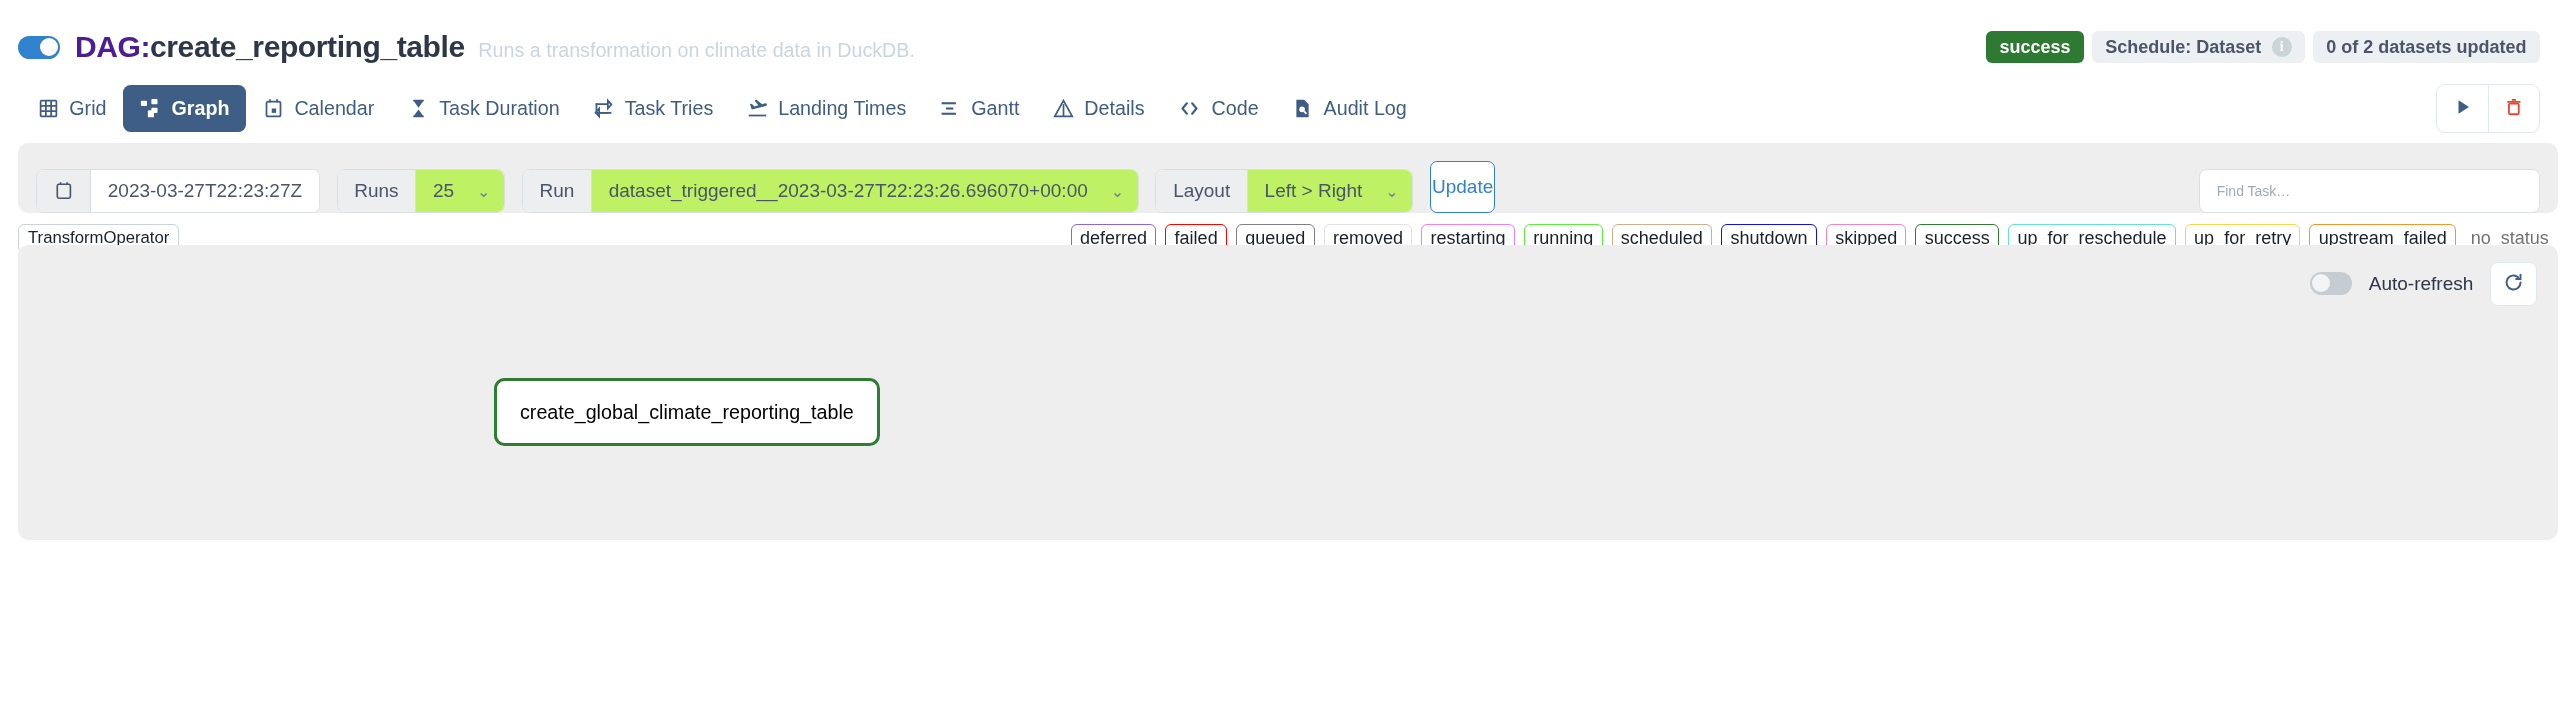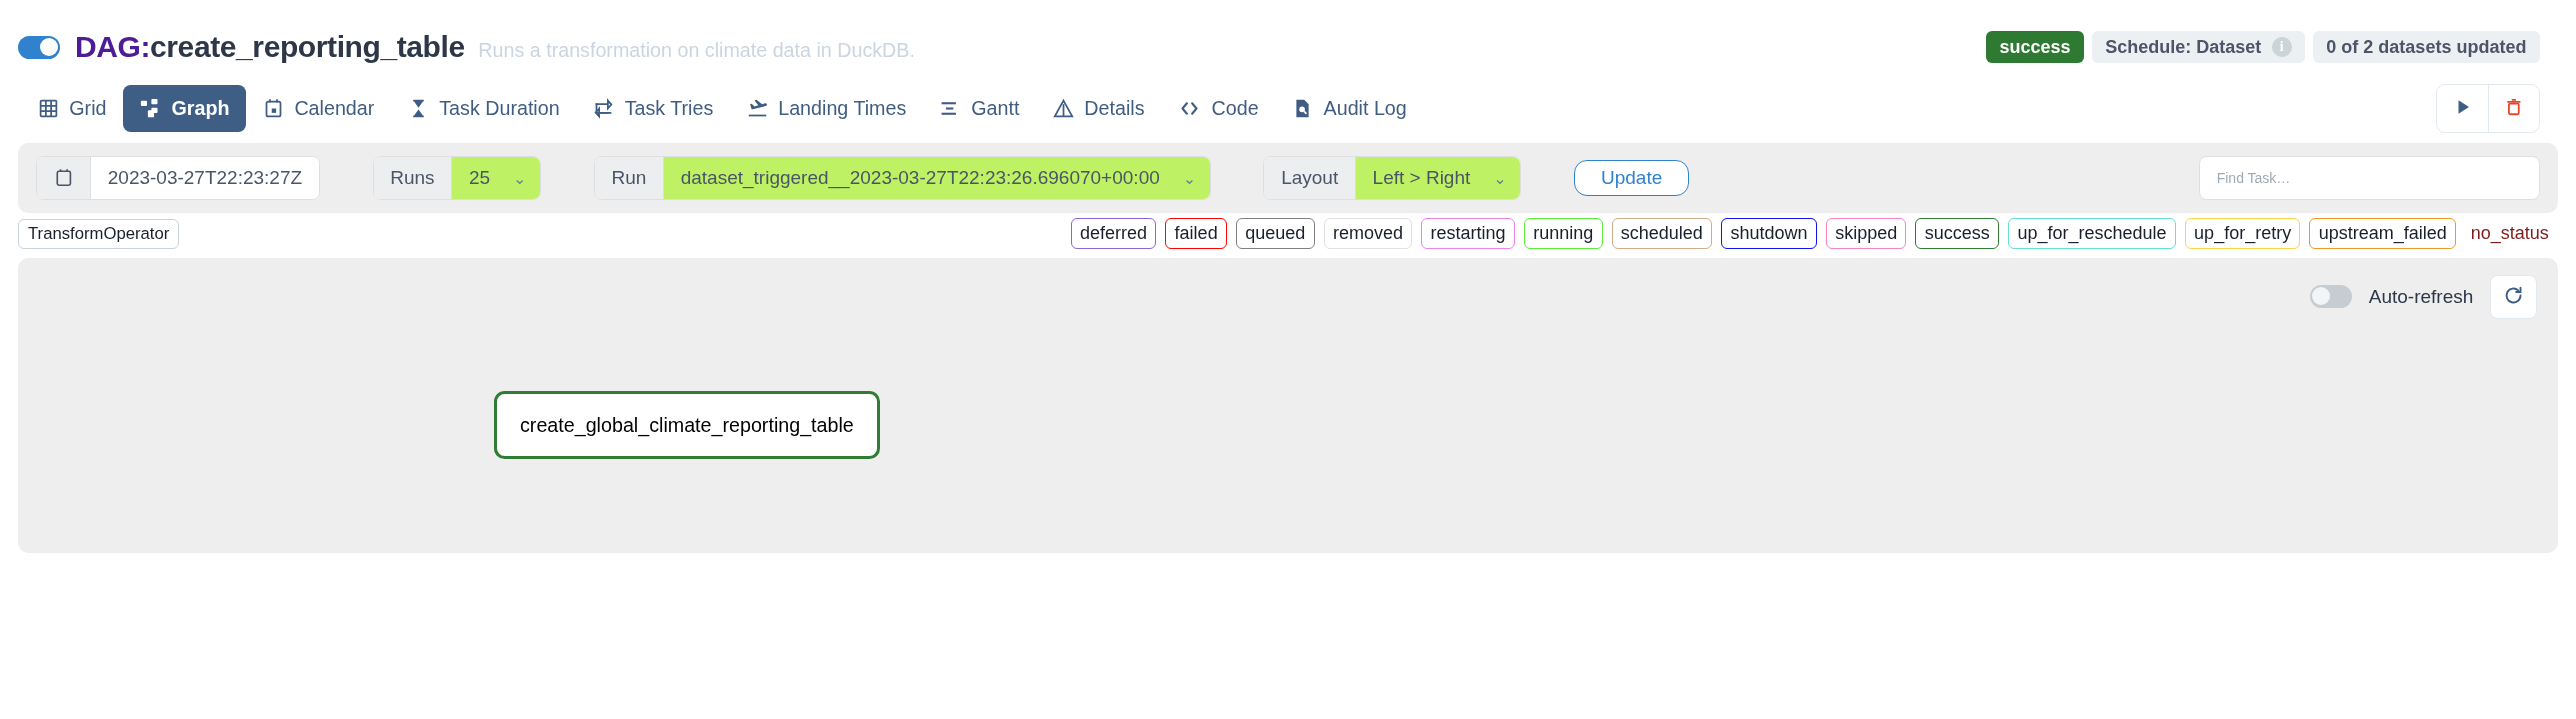--- a/index.html
+++ b/index.html
@@ -78,23 +78,22 @@
   }
   .btn-group > div {
     width: 51px; height: 47px; display: flex; align-items: center;
     justify-content: center; cursor: pointer;
   }
   .btn-group > div + div { border-left: 1.5px solid #e2e8f0; }
 
   
   .filterbar {
     margin: 0 18px; background: #eeeeee; border-radius: 10.6px;
-    height: 70px; display: flex; align-items: center;
+    height: 70px; display: flex; align-items: flex-end;
     padding: 0 18px;
-    gap: 36px;
   }
   .ctl {
     display: flex; align-items: stretch; border: 1.5px solid #dcdfe2;
     border-radius: 7.6px; background: #ffffff; overflow: hidden;
     height: 44px; margin-right: 16.7px;
   }
   .ctl-addon {
     background: #eceef0; display: flex; align-items: center;
     padding: 0 16.7px; font-size: 19px; color: #4a5568;
     border-right: 1.5px solid #dcdfe2; white-space: nowrap;
@@ -104,52 +103,52 @@
     font-size: 19px; color: #4a5568; white-space: nowrap; background:#fff;
   }
   .ctl-select {
     display: flex; align-items: center; gap: 23px; padding: 0 13.6px 0 16.7px;
     font-size: 19px; color: #4a5568; white-space: nowrap; background:#bef264;
     cursor: pointer;
   }
   .chev { color: #718096; font-size: 16px; }
   .btn-update {
     border: 1.5px solid #3182ce; color: #3182ce; background: #ffffff;
-    border-radius: 13px; height: 36px; display: flex; align-items: center;
-    padding: 0 26px; font-size: 19px; cursor: pointer;
+    border-radius: 7px; height: 52px; display: flex; align-items: center;
+    padding: 0 1px; font-size: 19px; cursor: pointer;
   }
   .find-task {
     margin-left: auto; border: 1.5px solid #dcdfe2; border-radius: 7.6px;
     background: #ffffff; height: 44px; width: 341px;
     display: flex; align-items: center; padding: 0 16.7px;
   }
   .find-task input {
     border: 0; outline: 0; width: 100%; font-size: 14px;
     color: #4a5568; font-family: "Liberation Sans", sans-serif;
     background: transparent;
   }
   .find-task input::placeholder { color: #a0aab4; }
 
   
   .legend {
-    display: flex; align-items: flex-end; padding: 10.6px 18px 9px 18px;
-    height: 45px; gap: 0;
+    display: flex; align-items: flex-start; padding: 10.6px 18px 9px 18px;
+    height: 32px; gap: 0;
   }
   .op-badge {
     border: 1.5px solid #cbd2d9; border-radius: 6px; background: #ffffff;
     font-size: 16.7px; color: #1a202c; padding: 3.8px 9px;
   }
   .legend-spacer { flex: 1 1 auto; }
   .legend-items { display: flex; align-items: center; gap: 9px; }
   .state {
     border: 1.5px solid #999; border-radius: 6px; background: #ffffff;
     font-size: 18px; color: #1a202c; padding: 3.8px 8.3px; white-space: nowrap;
     cursor: pointer;
   }
-  .state.plain { border-color: transparent; color: #7f1d1d; padding-left: 4.5px; }
+  .state.plain { border-color: transparent; color: #737373; padding-left: 4.5px; }
 
   
   .canvas {
     margin: 0 18px; background: #eeeeee; border-radius: 10.6px;
     height: 295px; position: relative;
   }
   .canvas-tools {
     position: absolute; top: 16.7px; right: 21px;
     display: flex; align-items: center; gap: 16.7px;
   }

